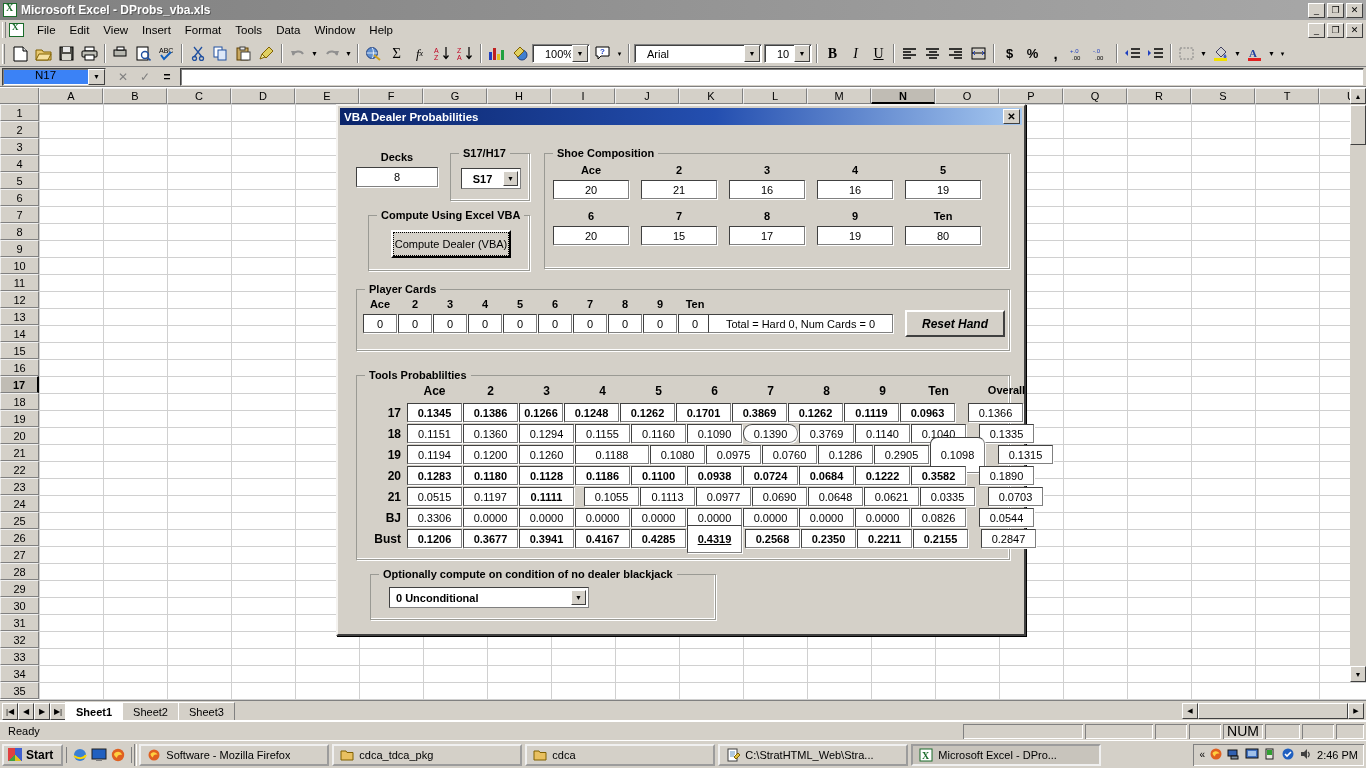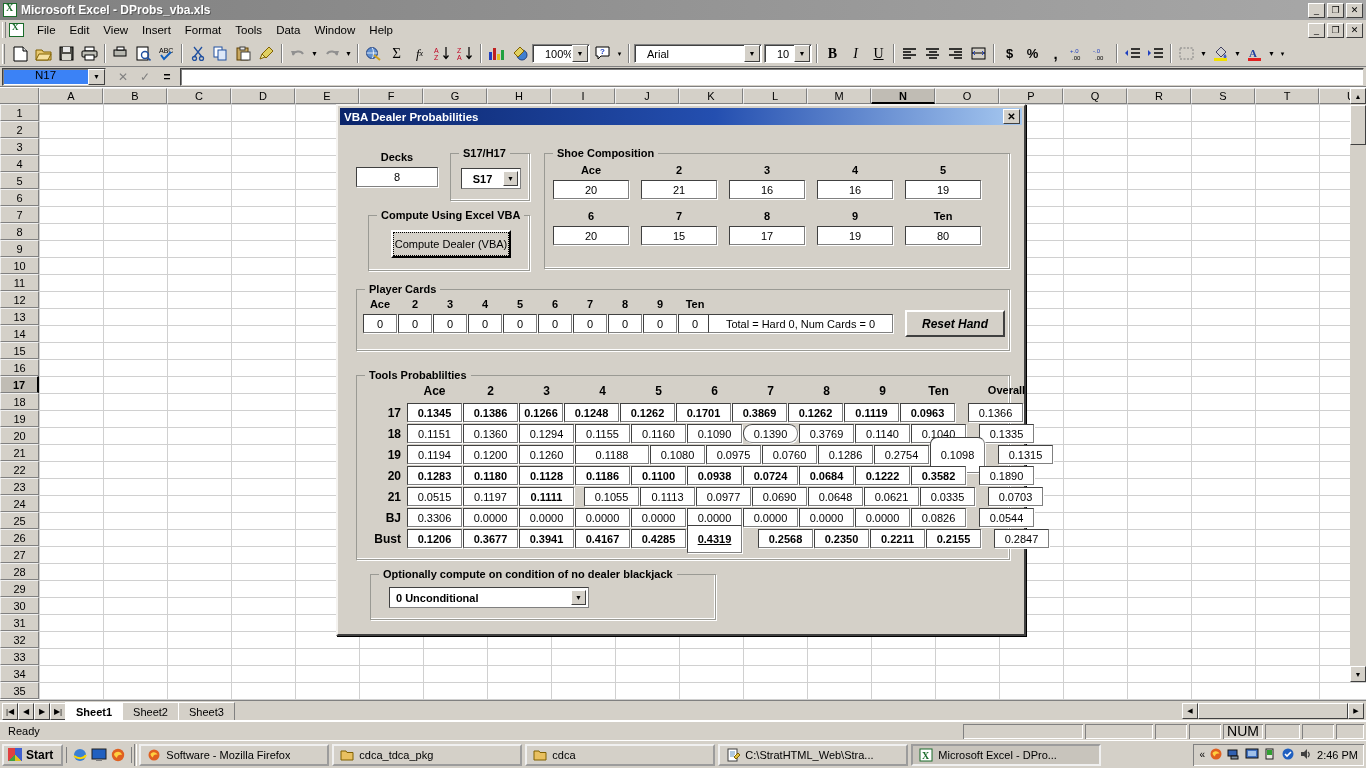--- a/index.html
+++ b/index.html
@@ -814,21 +814,21 @@
             <div style="display: flex; align-items: center; height: 21px;">
               <div class="prob-row-label" style="width: 44px; margin-right: 6px; flex: 0 0 auto;">19</div>
               <div class="txtbox" style="width: 55px; height: 19px; margin-right: 1px; flex: 0 0 auto;">0.1194</div>
               <div class="txtbox" style="width: 55px; height: 19px; margin-right: 1px; flex: 0 0 auto;">0.1200</div>
               <div class="txtbox" style="width: 55px; height: 19px; margin-right: 1px; flex: 0 0 auto;">0.1260</div>
               <div class="txtbox" style="width: 74px; height: 19px; margin-right: 1px; flex: 0 0 auto;">0.1188</div>
               <div class="txtbox" style="width: 55px; height: 19px; margin-right: 1px; flex: 0 0 auto;">0.1080</div>
               <div class="txtbox" style="width: 55px; height: 19px; margin-right: 1px; flex: 0 0 auto;">0.0975</div>
               <div class="txtbox" style="width: 55px; height: 19px; margin-right: 1px; flex: 0 0 auto;">0.0760</div>
               <div class="txtbox" style="width: 55px; height: 19px; margin-right: 1px; flex: 0 0 auto;">0.1286</div>
-              <div class="txtbox" style="width: 55px; height: 19px; margin-right: 1px; flex: 0 0 auto;">0.2754</div>
+              <div class="txtbox" style="width: 55px; height: 19px; margin-right: 1px; flex: 0 0 auto;">0.2905</div>
               <div class="txtbox" style="width: 55px; height: 36px; margin-right: 1px; flex: 0 0 auto; border-radius: 7px;">0.1098</div>
               <div class="txtbox" style="width: 55px; height: 19px; margin-left: 12px; flex: 0 0 auto;">0.1315</div>
             </div>
             <div style="display: flex; align-items: center; height: 21px;">
               <div class="prob-row-label" style="width: 44px; margin-right: 6px; flex: 0 0 auto;">20</div>
               <div class="txtbox bold" style="width: 55px; height: 19px; margin-right: 1px; flex: 0 0 auto;">0.1283</div>
               <div class="txtbox bold" style="width: 55px; height: 19px; margin-right: 1px; flex: 0 0 auto;">0.1180</div>
               <div class="txtbox bold" style="width: 55px; height: 19px; margin-right: 1px; flex: 0 0 auto;">0.1128</div>
               <div class="txtbox bold" style="width: 55px; height: 19px; margin-right: 1px; flex: 0 0 auto;">0.1186</div>
               <div class="txtbox bold" style="width: 55px; height: 19px; margin-right: 1px; flex: 0 0 auto;">0.1100</div>
@@ -867,21 +867,21 @@
               <div class="txtbox" style="width: 55px; height: 19px; margin-right: 1px; flex: 0 0 auto;">0.0826</div>
               <div class="txtbox" style="width: 55px; height: 19px; margin-left: 12px; flex: 0 0 auto;">0.0544</div>
             </div>
             <div style="display: flex; align-items: center; height: 21px;">
               <div class="prob-row-label" style="width: 44px; margin-right: 6px; flex: 0 0 auto;">Bust</div>
               <div class="txtbox bold" style="width: 55px; height: 19px; margin-right: 1px; flex: 0 0 auto;">0.1206</div>
               <div class="txtbox bold" style="width: 55px; height: 19px; margin-right: 1px; flex: 0 0 auto;">0.3677</div>
               <div class="txtbox bold" style="width: 55px; height: 19px; margin-right: 1px; flex: 0 0 auto;">0.3941</div>
               <div class="txtbox bold" style="width: 55px; height: 19px; margin-right: 1px; flex: 0 0 auto;">0.4167</div>
               <div class="txtbox bold" style="width: 55px; height: 19px; margin-right: 1px; flex: 0 0 auto;">0.4285</div>
-              <div class="txtbox bold" style="width: 55px; height: 28px; margin-right: 16px; flex: 0 0 auto; text-decoration: underline;">0.4319</div>
+              <div class="txtbox bold" style="width: 55px; height: 28px; margin-right: 3px; flex: 0 0 auto; text-decoration: underline;">0.4319</div>
               <div class="txtbox bold" style="width: 55px; height: 19px; margin-right: 1px; flex: 0 0 auto;">0.2568</div>
               <div class="txtbox bold" style="width: 55px; height: 19px; margin-right: 1px; flex: 0 0 auto;">0.2350</div>
               <div class="txtbox bold" style="width: 55px; height: 19px; margin-right: 1px; flex: 0 0 auto;">0.2211</div>
               <div class="txtbox bold" style="width: 55px; height: 19px; margin-right: 1px; flex: 0 0 auto;">0.2155</div>
               <div class="txtbox" style="width: 55px; height: 19px; margin-left: 12px; flex: 0 0 auto;">0.2847</div>
             </div>
           </div>
       </div>
 
       <div class="grp" style="left:32px;top:449px;width:346px;height:46px">

